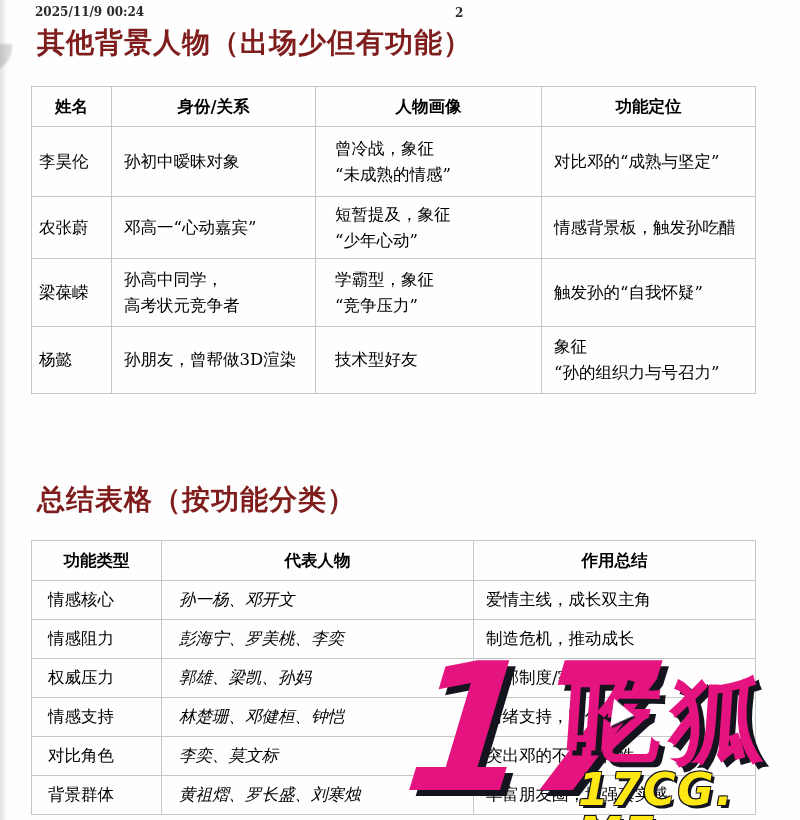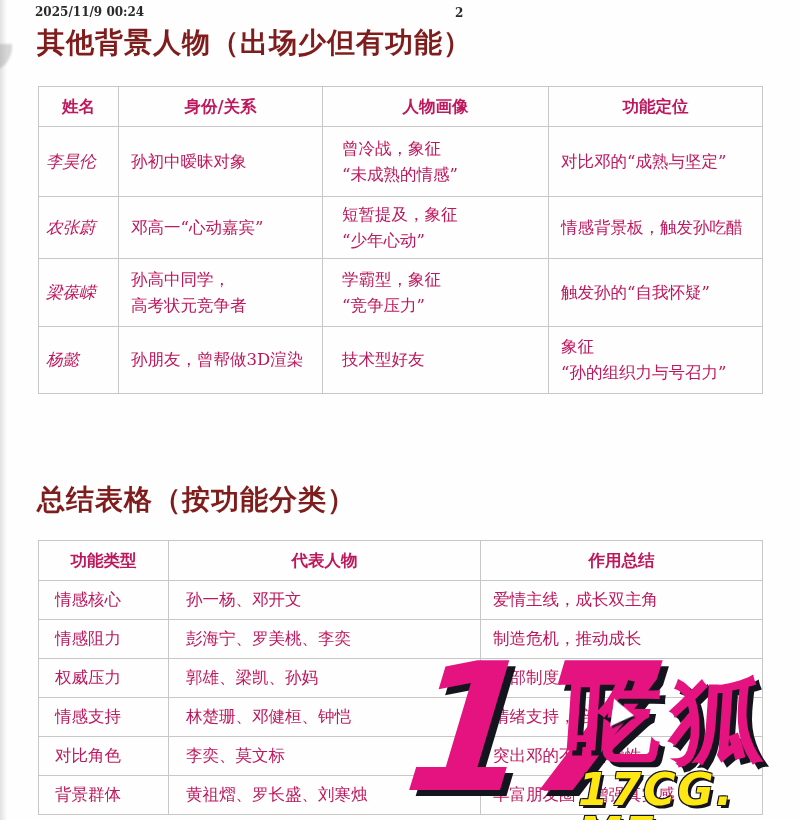--- a/index.html
+++ b/index.html
@@ -27,50 +27,50 @@
     font-size:12px;color:#2a2a2a;font-weight:bold;
   }
   .meta .pageno{position:absolute;left:420px;top:1px;}
   h1.sec-title{
     position:absolute;left:37px;margin:0;
     font-size:28px;font-weight:bold;letter-spacing:1px;color:#7f1d1d;
   }
   #title1{top:24px;}
   #title2{top:481px;}
   table.doc{
-    position:absolute;left:38px;width:724px;
+    position:absolute;left:31px;width:724px;
     border-collapse:collapse;table-layout:fixed;
-    font-size:16.5px;color:#be185d;
+    font-size:16.5px;color:#000000;
   }
   #table1{top:86px;}
   #table2{top:540px;}
   table.doc td,table.doc th{
     border:1px solid #c7c7c7;
     vertical-align:middle;
     padding:3px 10px 3px 12px;
     white-space:pre-line;
     line-height:1.55;
     font-weight:normal;
     text-align:left;
     overflow:hidden;
   }
   table.doc th{text-align:center;font-weight:bold;padding:3px 4px;}
   
   #table1 col.c0{width:80px;}  #table1 col.c1{width:204px;}
   #table1 col.c2{width:226px;} #table1 col.c3{width:214px;}
-  #table1 td:nth-child(1){padding-left:7px;font-style:italic;}
+  #table1 td:nth-child(1){padding-left:7px;}
   #table1 td:nth-child(3){padding-left:19px;}
   #table1 tr.hdr{height:40px;}
   #table1 tr.r0{height:70px;} #table1 tr.r1{height:62px;}
   #table1 tr.r2{height:63px;} #table1 tr.r3{height:68px;}
   #table1 tr.r4{height:67px;}
   
   #table2 col.c0{width:130px;} #table2 col.c1{width:312px;} #table2 col.c2{width:282px;}
   #table2 td:nth-child(1){padding-left:16px;}
-  #table2 td:nth-child(2){padding-left:17px;}
+  #table2 td:nth-child(2){padding-left:17px;font-style:italic;}
   #table2 tr.hdr{height:40px;}
   #table2 tr.row{height:39px;}
   
   .watermark{position:absolute;left:0;top:0;width:800px;height:820px;pointer-events:none;}
   .wm-17{
     position:absolute;left:408px;top:640px;
     font-family:"DejaVu Sans","Liberation Sans",sans-serif;
     font-weight:bold;font-style:italic;
     font-size:178px;line-height:1;
     transform:skewX(-6deg);

